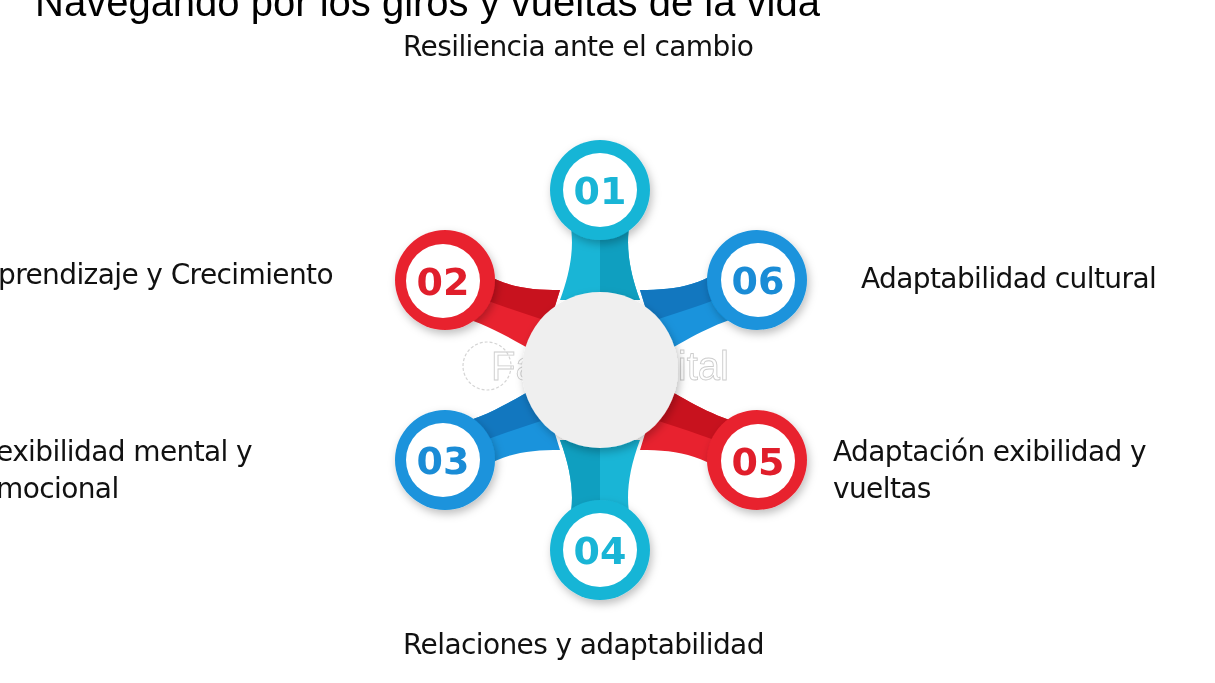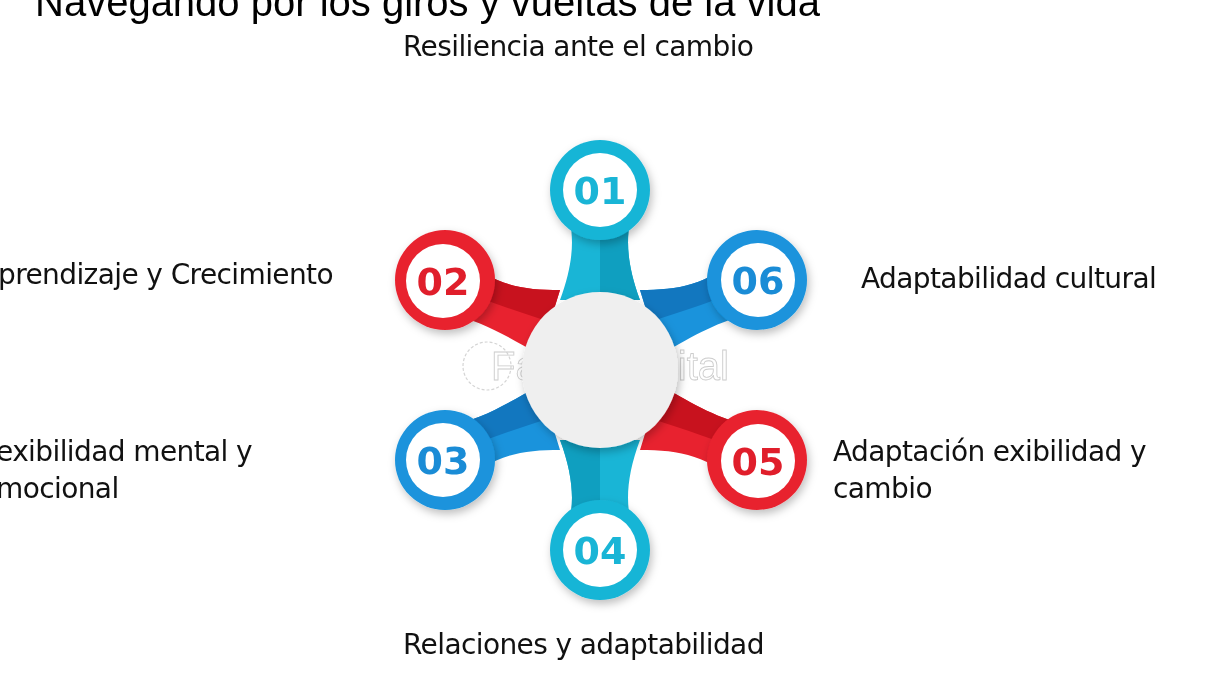--- a/index.html
+++ b/index.html
@@ -29,21 +29,21 @@
 <body>
 
 <div class="title">Navegando por los giros y vueltas de la vida</div>
 
 <div class="label" style="left:403px; top:28px;">Resiliencia ante el cambio</div>
 <div class="label" style="left:-2px; top:256px;">prendizaje y Crecimiento</div>
 <div class="label" style="left:833px; top:260px;margin-left:28px;">Adaptabilidad cultural</div>
 <div class="label" style="left:-4px; top:433px;">exibilidad mental y</div>
 <div class="label" style="left:-4px; top:470px;">mocional</div>
 <div class="label" style="left:833px; top:433px;">Adaptación exibilidad y</div>
-<div class="label" style="left:833px; top:470px;">cambio</div>
+<div class="label" style="left:833px; top:470px;">vueltas</div>
 <div class="label" style="left:403px; top:626px;">Relaciones y adaptabilidad</div>
 
 <svg class="diagram" viewBox="0 0 1215 683">
   <defs>
     <filter id="sh" x="-30%" y="-30%" width="160%" height="160%">
       <feDropShadow dx="2" dy="4" stdDeviation="4" flood-color="#000" flood-opacity="0.25"></feDropShadow>
     </filter>
   </defs>
 
   <g>

